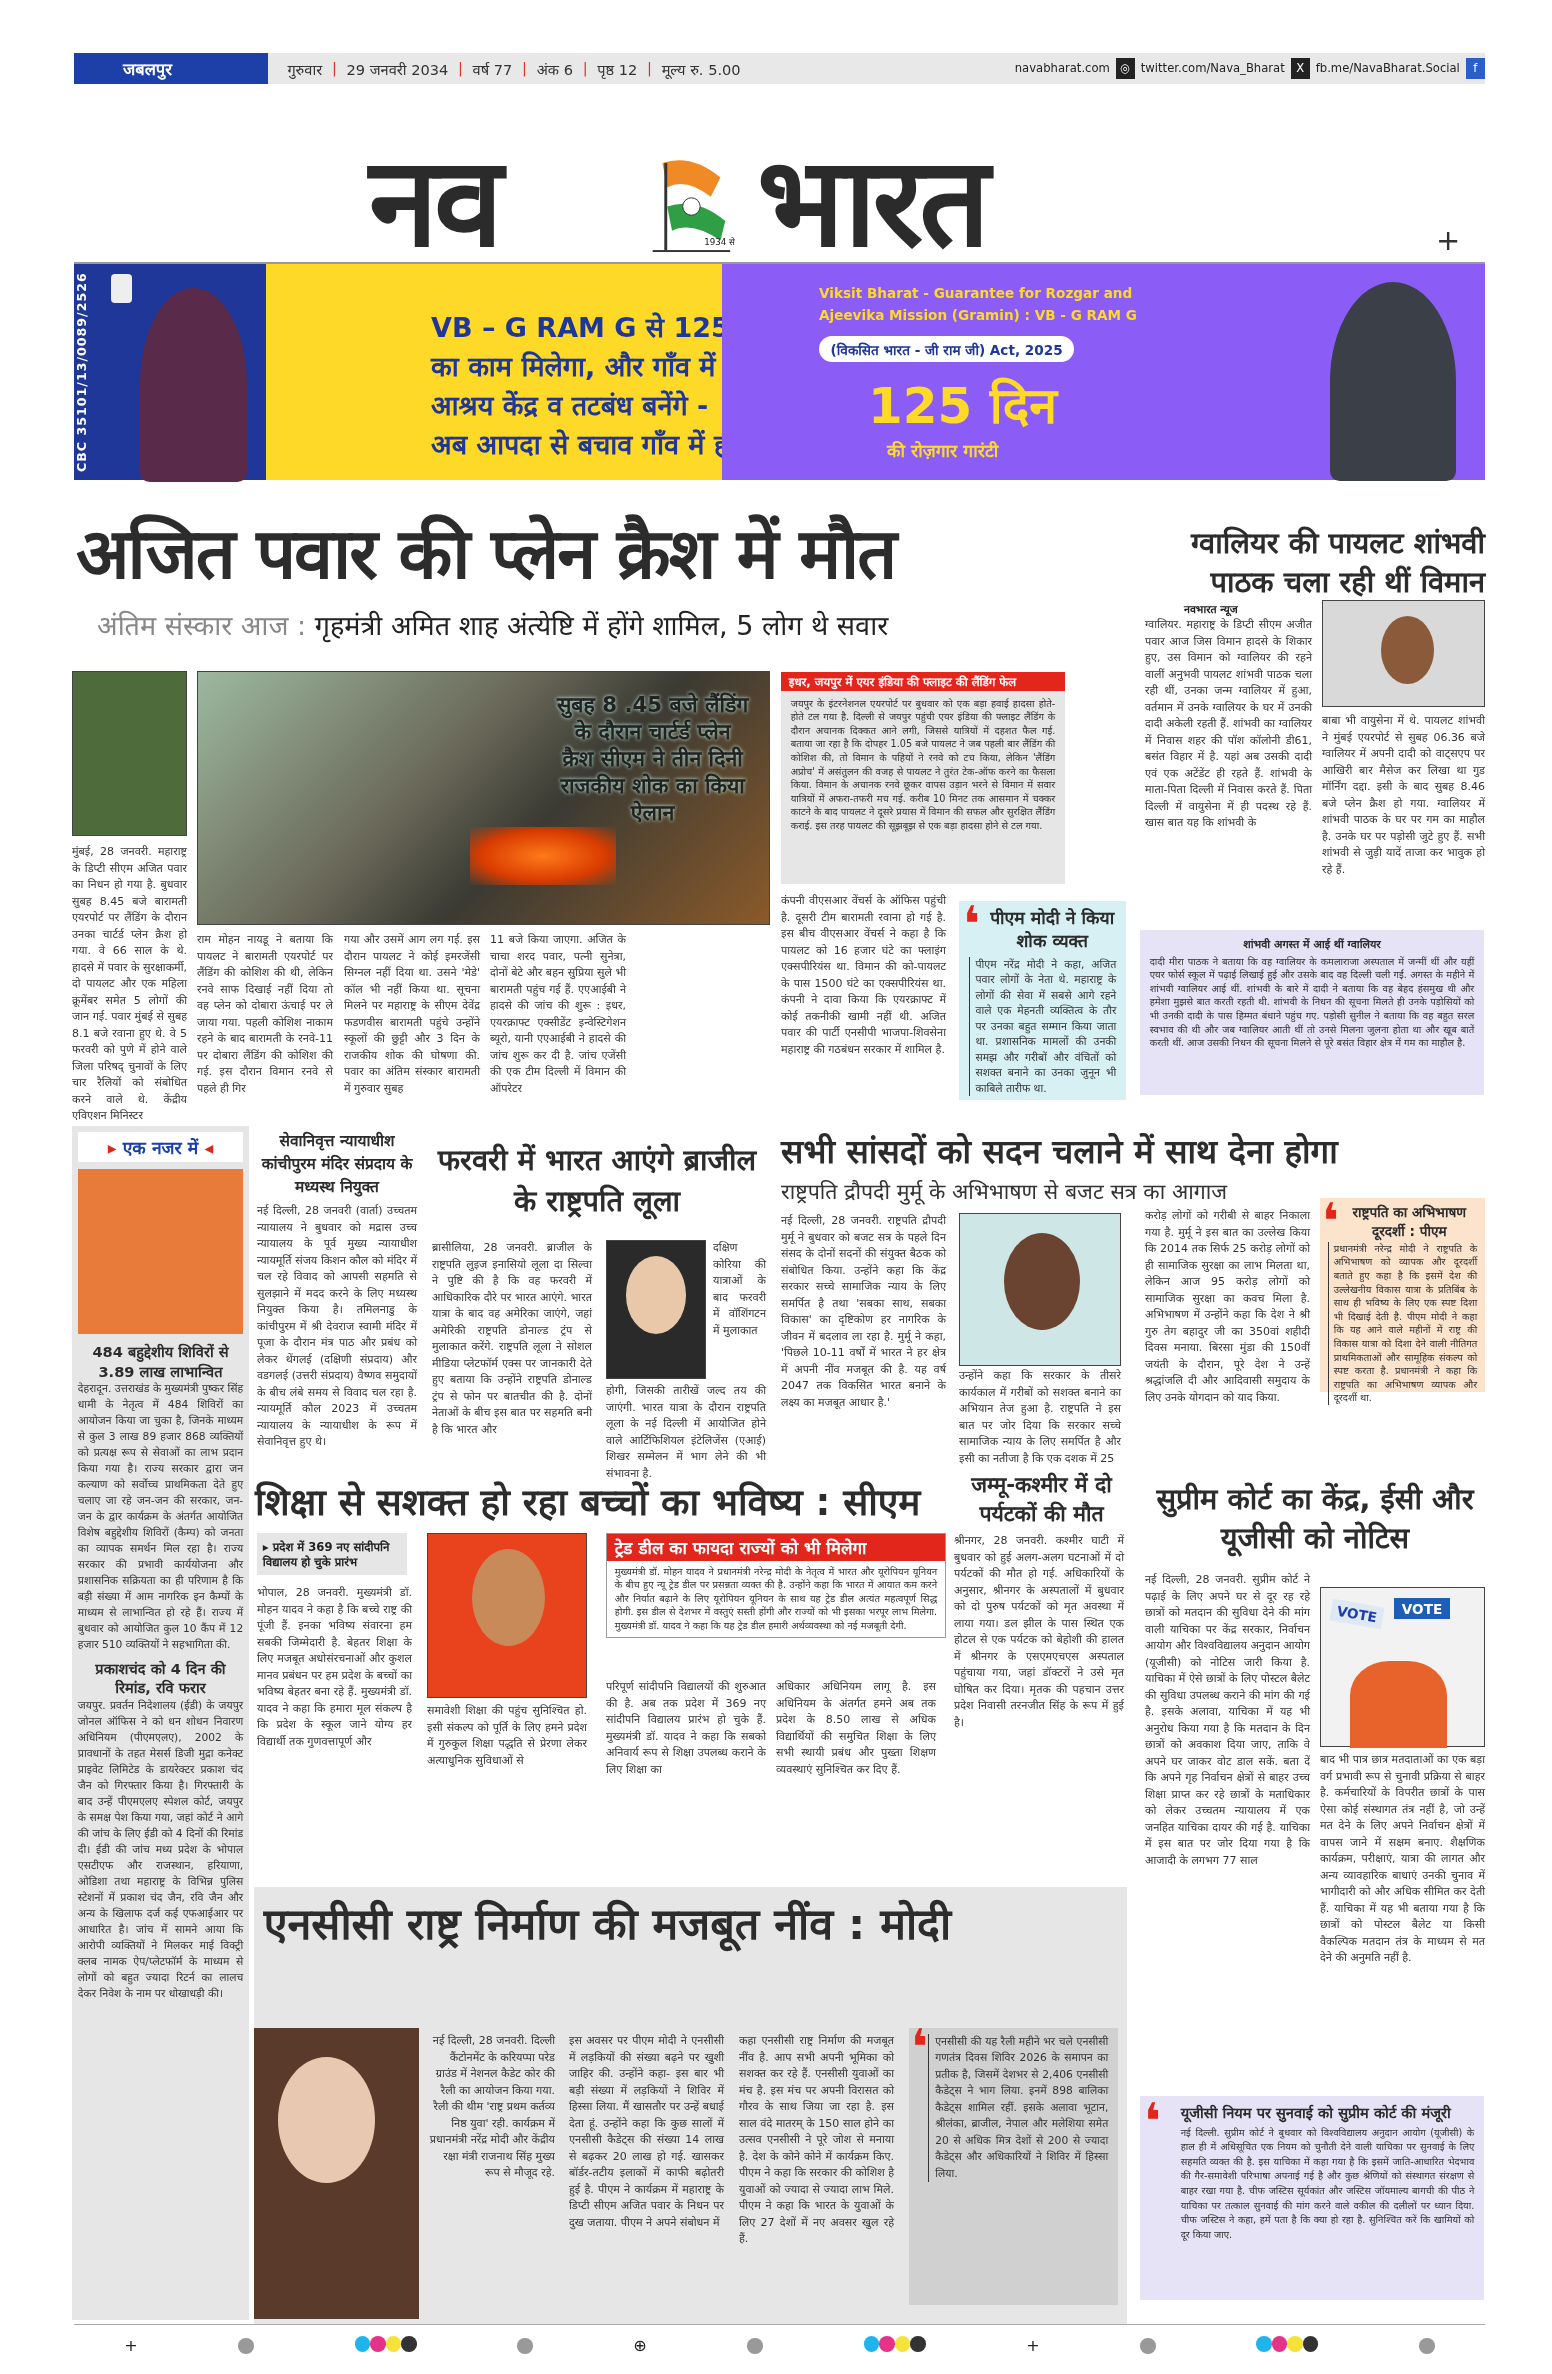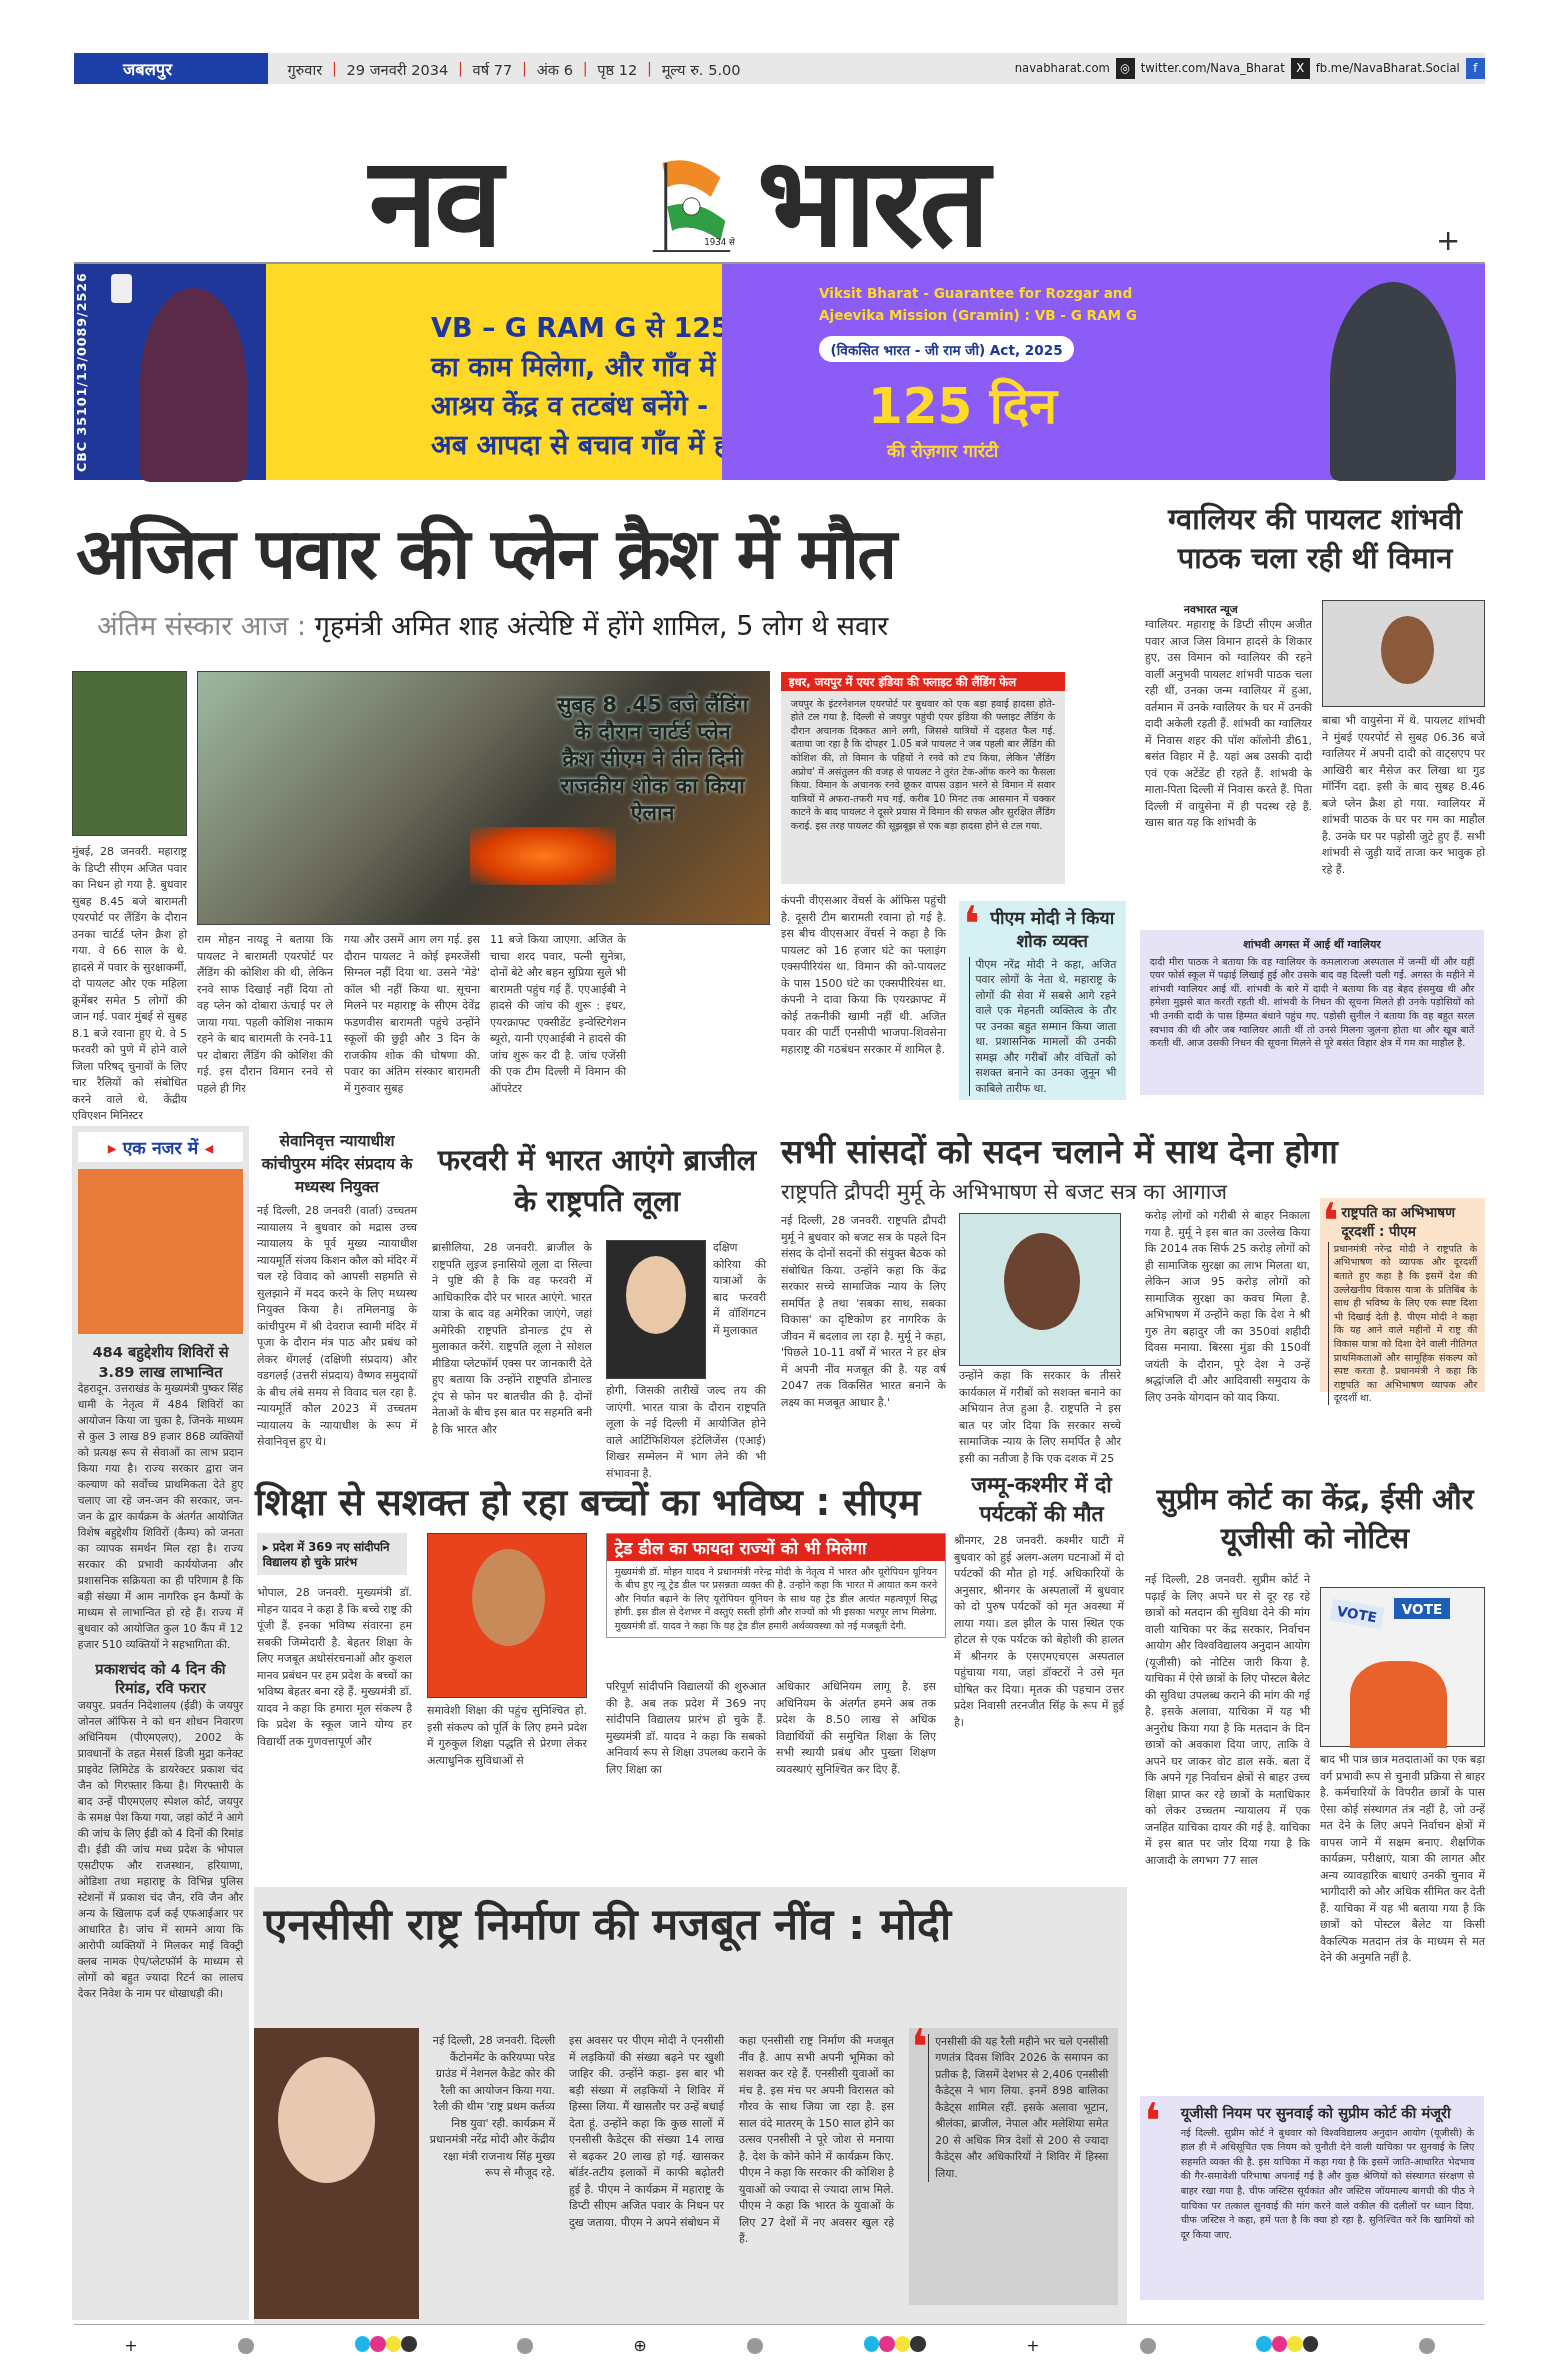--- a/index.html
+++ b/index.html
@@ -129,21 +129,21 @@
   <div class="col" style="padding:5.8px 9.7px;font-size:9.7px;line-height:13.6px">जयपुर के इंटरनेशनल एयरपोर्ट पर बुधवार को एक बड़ा हवाई हादसा होते-होते टल गया है. दिल्ली से जयपुर पहुंची एयर इंडिया की फ्लाइट लैंडिंग के दौरान अचानक दिक्कत आने लगी, जिससे यात्रियों में दहशत फैल गई. बताया जा रहा है कि दोपहर 1.05 बजे पायलट ने जब पहली बार लैंडिंग की कोशिश की, तो विमान के पहियों ने रनवे को टच किया, लेकिन 'लैंडिंग अप्रोच' में असंतुलन की वजह से पायलट ने तुरंत टेक-ऑफ करने का फैसला किया. विमान के अचानक रनवे छूकर वापस उड़ान भरने से विमान में सवार यात्रियों में अफरा-तफरी मच गई. करीब 10 मिनट तक आसमान में चक्कर काटने के बाद पायलट ने दूसरे प्रयास में विमान की सफल और सुरक्षित लैंडिंग कराई. इस तरह पायलट की सूझबूझ से एक बड़ा हादसा होने से टल गया.</div>
 </div>
 <div class="abs col" style="left:781px;top:893px;width:165px">कंपनी वीएसआर वेंचर्स के ऑफिस पहुंची है. दूसरी टीम बारामती रवाना हो गई है. इस बीच वीएसआर वेंचर्स ने कहा है कि पायलट को 16 हजार घंटे का फ्लाइंग एक्सपीरियंस था. विमान की को-पायलट के पास 1500 घंटे का एक्सपीरियंस था. कंपनी ने दावा किया कि एयरक्राफ्ट में कोई तकनीकी खामी नहीं थी. अजित पवार की पार्टी एनसीपी भाजपा-शिवसेना महाराष्ट्र की गठबंधन सरकार में शामिल है.</div>
 
 <div class="abs cyanbox" style="left:959px;top:901px;width:167px;height:199px;padding:5.8px 9.7px">
   <div class="quote" style="position:absolute;left:3.9px;top:3.9px">❛</div>
   <div class="hl2" style="font-size:17.5px;line-height:23px;text-align:center;padding-left:19.4px">पीएम मोदी ने किया शोक व्यक्त</div>
   <div class="col" style="font-size:10.7px;line-height:15.5px;margin-top:3.9px;border-left:1.9px solid #333;padding-left:5.8px">पीएम नरेंद्र मोदी ने कहा, अजित पवार लोगों के नेता थे. महाराष्ट्र के लोगों की सेवा में सबसे आगे रहने वाले एक मेहनती व्यक्तित्व के तौर पर उनका बहुत सम्मान किया जाता था. प्रशासनिक मामलों की उनकी समझ और गरीबों और वंचितों को सशक्त बनाने का उनका जुनून भी काबिले तारीफ था.</div>
 </div>
 
-<div class="abs hl2" style="left:1145px;top:500px;width:340px;font-size:29px;line-height:39px;text-align:center">ग्वालियर की पायलट शांभवी पाठक चला रही थीं विमान</div>
+<div class="abs hl2" style="left:1145px;top:524px;width:340px;font-size:29px;line-height:39px;text-align:right">ग्वालियर की पायलट शांभवी पाठक चला रही थीं विमान</div>
 <div class="abs" style="left:1184px;top:602px;font-size:10.7px;font-weight:bold">नवभारत न्यूज</div>
 <div class="abs col" style="left:1145px;top:617px;width:167px">ग्वालियर. महाराष्ट्र के डिप्टी सीएम अजीत पवार आज जिस विमान हादसे के शिकार हुए, उस विमान को ग्वालियर की रहने वालीं अनुभवी पायलट शांभवी पाठक चला रही थीं, उनका जन्म ग्वालियर में हुआ, वर्तमान में उनके ग्वालियर के घर में उनकी दादी अकेली रहती हैं. शांभवी का ग्वालियर में निवास शहर की पॉश कॉलोनी डी61, बसंत विहार में है. यहां अब उसकी दादी एवं एक अटेंडेंट ही रहते हैं. शांभवी के माता-पिता दिल्ली में निवास करते हैं. पिता दिल्ली में वायुसेना में ही पदस्थ रहे हैं. खास बात यह कि शांभवी के</div>
 <div class="abs photo" style="left:1322px;top:600px;width:163px;height:107px;background:#d9d9d9">
   <div style="position:absolute;left:58px;top:14.6px;width:53px;height:68px;border-radius:50%;background:#8a5a3a"></div>
 </div>
 <div class="abs col" style="left:1322px;top:713px;width:163px">बाबा भी वायुसेना में थे. पायलट शांभवी ने मुंबई एयरपोर्ट से सुबह 06.36 बजे ग्वालियर में अपनी दादी को वाट्सएप पर आखिरी बार मैसेज कर लिखा था गुड मॉर्निंग दद्दा. इसी के बाद सुबह 8.46 बजे प्लेन क्रैश हो गया. ग्वालियर में शांभवी पाठक के घर पर गम का माहौल है. उनके घर पर पड़ोसी जुटे हुए हैं. सभी शांभवी से जुड़ी यादें ताजा कर भावुक हो रहे हैं.</div>
 <div class="abs lavbox" style="left:1140px;top:930px;width:344px;height:165px;padding:5.8px 9.7px">
   <div class="hl2" style="font-size:11px;text-align:center">शांभवी अगस्त में आई थीं ग्वालियर</div>
   <div class="col" style="font-size:9.7px;line-height:13.6px;margin-top:3.9px">दादी मीरा पाठक ने बताया कि वह ग्वालियर के कमलाराजा अस्पताल में जन्मीं थीं और यहीं एयर फोर्स स्कूल में पढ़ाई लिखाई हुई और उसके बाद वह दिल्ली चली गईं. अगस्त के महीने में शांभवी ग्वालियर आई थीं. शांभवी के बारे में दादी ने बताया कि वह बेहद हंसमुख थी और हमेशा मुझसे बात करती रहती थी. शांभवी के निधन की सूचना मिलते ही उनके पड़ोसियों को भी उनकी दादी के पास हिम्मत बंधाने पहुंच गए. पड़ोसी सुनील ने बताया कि वह बहुत सरल स्वभाव की थी और जब ग्वालियर आती थीं तो उनसे मिलना जुलना होता था और खूब बातें करती थीं. आज उसकी निधन की सूचना मिलने से पूरे बसंत विहार क्षेत्र में गम का माहौल है.</div>
 </div>
@@ -173,21 +173,21 @@
 <div class="abs hl2" style="left:781px;top:1130px;width:704px;font-size:33px;line-height:43px">सभी सांसदों को सदन चलाने में साथ देना होगा</div>
 <div class="abs" style="left:781px;top:1176px;width:543px;font-size:21.3px;color:#333">राष्ट्रपति द्रौपदी मुर्मू के अभिभाषण से बजट सत्र का आगाज</div>
 <div class="abs col" style="left:781px;top:1213px;width:165px">नई दिल्ली, 28 जनवरी. राष्ट्रपति द्रौपदी मुर्मू ने बुधवार को बजट सत्र के पहले दिन संसद के दोनों सदनों की संयुक्त बैठक को संबोधित किया. उन्होंने कहा कि केंद्र सरकार सच्चे सामाजिक न्याय के लिए समर्पित है तथा 'सबका साथ, सबका विकास' का दृष्टिकोण हर नागरिक के जीवन में बदलाव ला रहा है. मुर्मू ने कहा, 'पिछले 10-11 वर्षों में भारत ने हर क्षेत्र में अपनी नींव मजबूत की है. यह वर्ष 2047 तक विकसित भारत बनाने के लक्ष्य का मजबूत आधार है.'</div>
 <div class="abs photo" style="left:959px;top:1213px;width:162px;height:153px;background:#cfe6e6">
   <div style="position:absolute;left:44px;top:19.4px;width:76px;height:97px;border-radius:50%;background:#6a4430"></div>
 </div>
 <div class="abs col" style="left:959px;top:1368px;width:162px">उन्होंने कहा कि सरकार के तीसरे कार्यकाल में गरीबों को सशक्त बनाने का अभियान तेज हुआ है. राष्ट्रपति ने इस बात पर जोर दिया कि सरकार सच्चे सामाजिक न्याय के लिए समर्पित है और इसी का नतीजा है कि एक दशक में 25</div>
 <div class="abs col" style="left:1145px;top:1208px;width:165px">करोड़ लोगों को गरीबी से बाहर निकाला गया है. मुर्मू ने इस बात का उल्लेख किया कि 2014 तक सिर्फ 25 करोड़ लोगों को ही सामाजिक सुरक्षा का लाभ मिलता था, लेकिन आज 95 करोड़ लोगों को सामाजिक सुरक्षा का कवच मिला है. अभिभाषण में उन्होंने कहा कि देश ने श्री गुरु तेग बहादुर जी का 350वां शहीदी दिवस मनाया. बिरसा मुंडा की 150वीं जयंती के दौरान, पूरे देश ने उन्हें श्रद्धांजलि दी और आदिवासी समुदाय के लिए उनके योगदान को याद किया.</div>
 <div class="abs peachbox" style="left:1320px;top:1198px;width:165px;height:194px;padding:3.9px 7.8px">
   <div class="quote" style="position:absolute;left:1.9px;top:3.9px">❛</div>
-  <div class="hl2" style="font-size:13.6px;text-align:left;padding-left:13.6px">राष्ट्रपति का अभिभाषण दूरदर्शी : पीएम</div>
+  <div class="hl2" style="font-size:13.6px;text-align:center;padding-left:13.6px">राष्ट्रपति का अभिभाषण दूरदर्शी : पीएम</div>
   <div class="col" style="font-size:9.7px;line-height:13.6px;border-left:1.9px solid #333;padding-left:4.9px;margin-top:1.9px">प्रधानमंत्री नरेन्द्र मोदी ने राष्ट्रपति के अभिभाषण को व्यापक और दूरदर्शी बताते हुए कहा है कि इसमें देश की उल्लेखनीय विकास यात्रा के प्रतिबिंब के साथ ही भविष्य के लिए एक स्पष्ट दिशा भी दिखाई देती है. पीएम मोदी ने कहा कि यह आने वाले महीनों में राष्ट्र की विकास यात्रा को दिशा देने वाली नीतिगत प्राथमिकताओं और सामूहिक संकल्प को स्पष्ट करता है. प्रधानमंत्री ने कहा कि राष्ट्रपति का अभिभाषण व्यापक और दूरदर्शी था.</div>
 </div>
 
 <div class="abs hl2" style="left:255px;top:1475px;width:679px;font-size:37px">शिक्षा से सशक्त हो रहा बच्चों का भविष्य : सीएम</div>
 <div class="abs graybox" style="left:257px;top:1533px;width:150px;padding:5.8px;font-size:11.6px;font-weight:bold">
   <span>▸ </span><span>प्रदेश में 369 नए सांदीपनि विद्यालय हो चुके प्रारंभ</span>
 </div>
 <div class="abs col" style="left:257px;top:1585px;width:155px">भोपाल, 28 जनवरी. मुख्यमंत्री डॉ. मोहन यादव ने कहा है कि बच्चे राष्ट्र की पूंजी हैं. इनका भविष्य संवारना हम सबकी जिम्मेदारी है. बेहतर शिक्षा के लिए मजबूत अधोसंरचनाओं और कुशल मानव प्रबंधन पर हम प्रदेश के बच्चों का भविष्य बेहतर बना रहे हैं. मुख्यमंत्री डॉ. यादव ने कहा कि हमारा मूल संकल्प है कि प्रदेश के स्कूल जाने योग्य हर विद्यार्थी तक गुणवत्तापूर्ण और</div>
 <div class="abs photo" style="left:427px;top:1533px;width:160px;height:165px;background:#e8431c">
   <div style="position:absolute;left:44px;top:14.6px;width:73px;height:97px;border-radius:50%;background:#c98a5a"></div>

